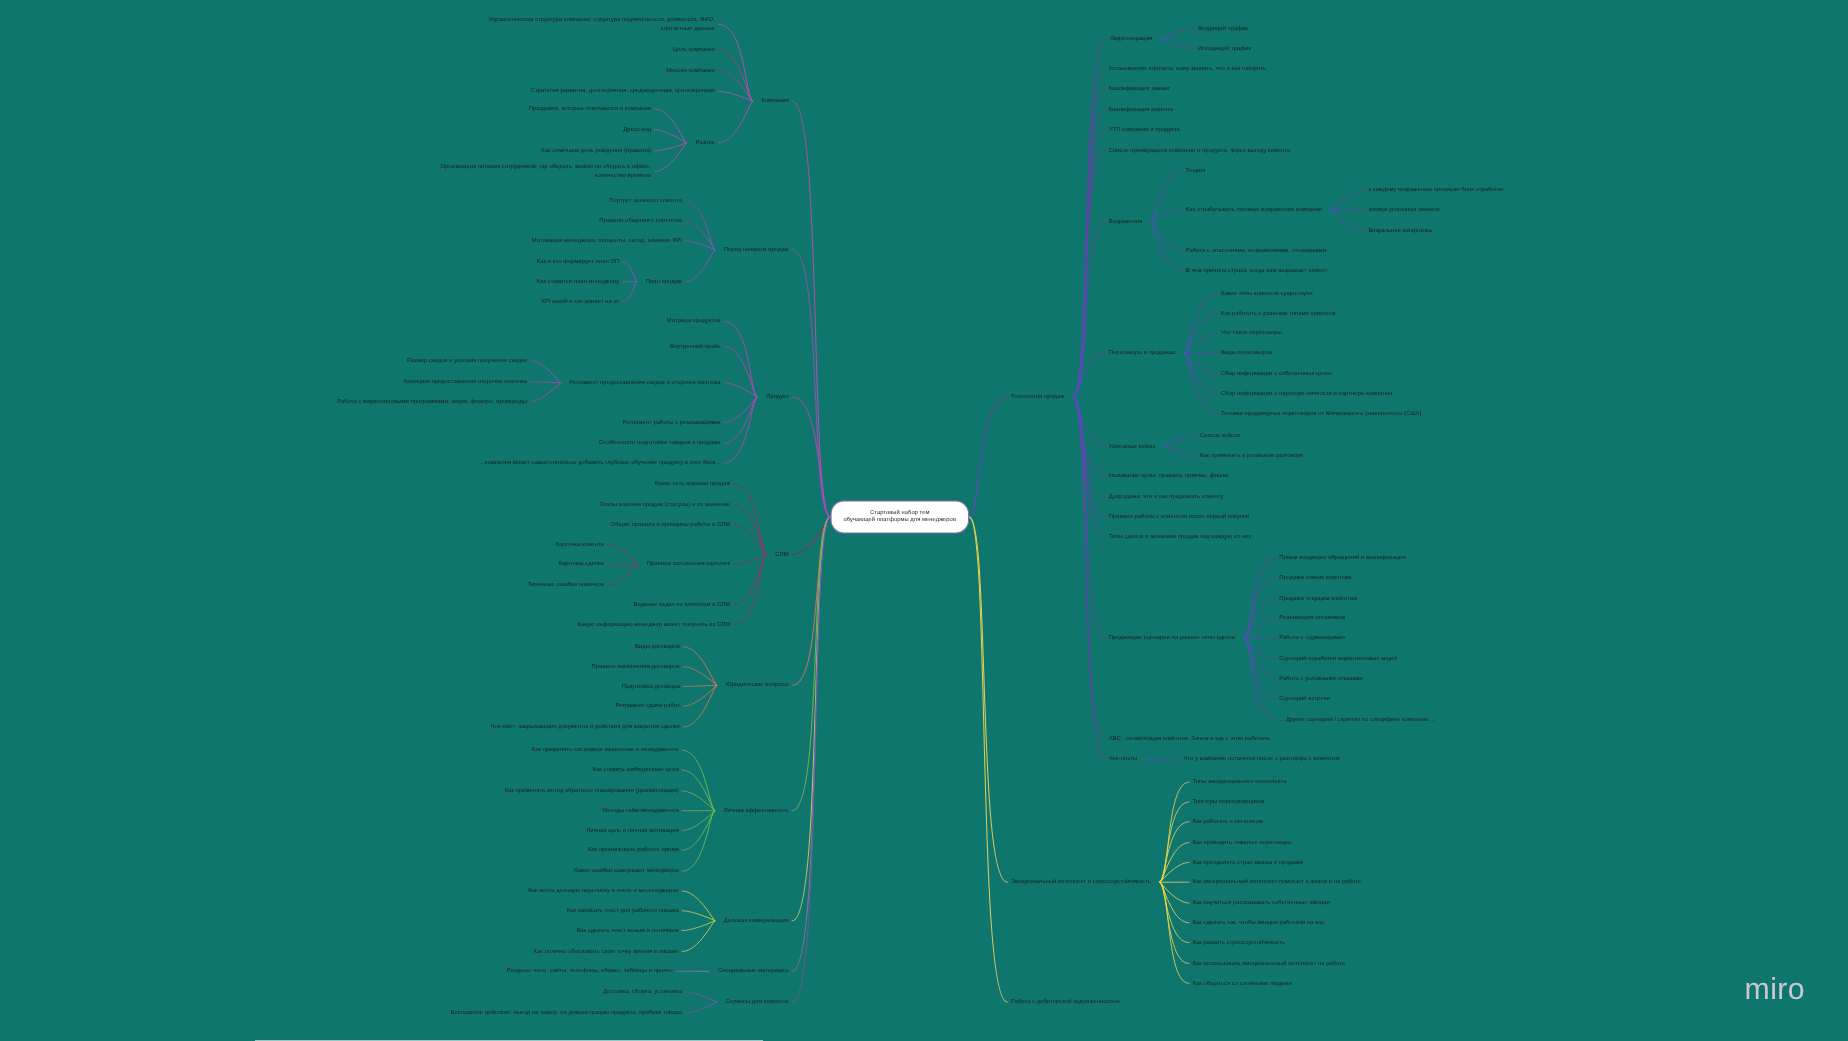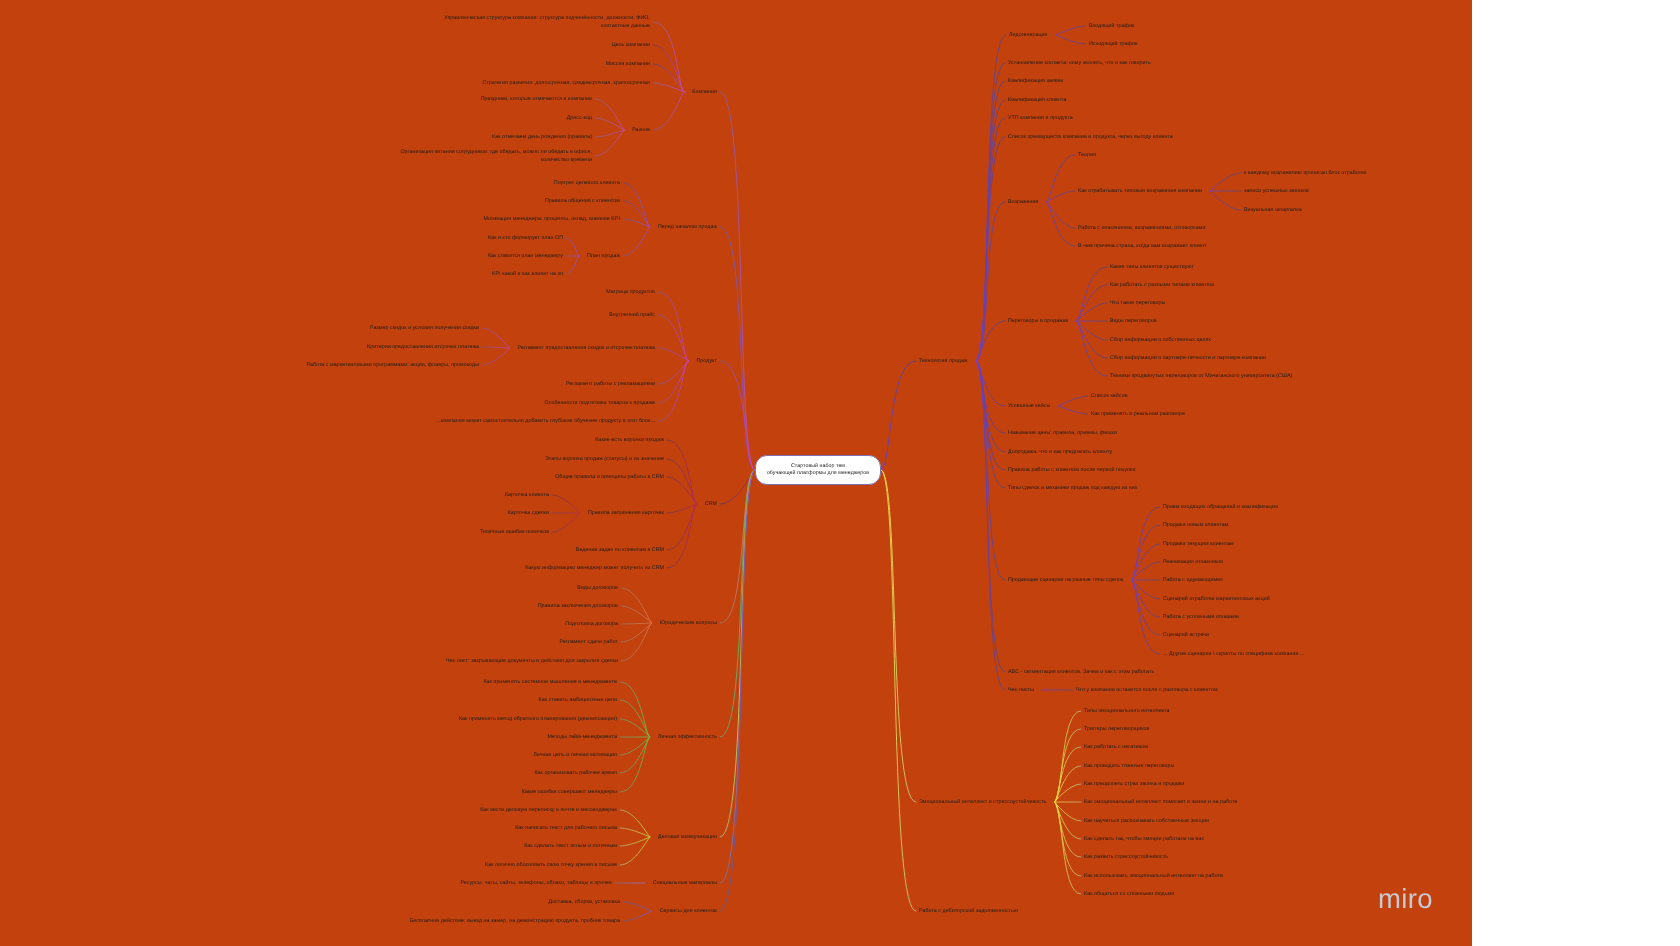--- a/index.html
+++ b/index.html
@@ -1,18 +1,18 @@
 <!DOCTYPE html>
 <html lang="ru"><head>
 <meta charset="utf-8">
 <title>Mind map</title>
 <style>
 html,body{margin:0;padding:0;background:#fff;-webkit-font-smoothing:antialiased;text-rendering:geometricPrecision;}
 body{width:1680px;height:946px;overflow:hidden;font-family:"Liberation Sans",sans-serif;}
-#stage{position:relative;width:1472px;height:946px;background:#c2410c;overflow:hidden;}
+#stage{position:relative;width:1680px;height:946px;background:#0f766e;overflow:hidden;}
 #edges{position:absolute;left:0;top:0;width:1680px;height:946px;}
 .lbl{position:absolute;font-family:"Liberation Sans",sans-serif;font-size:5.3px;
      line-height:7.8px;color:#1d1d1d;white-space:pre;letter-spacing:0.05px;}
 #root{position:absolute;border:0.8px solid #7d70b8;border-radius:12px;background:#fff;
       display:flex;flex-direction:column;align-items:center;justify-content:center;
       box-sizing:border-box;z-index:3;}
 #root div{font-size:5.25px;line-height:7.4px;color:#1d1d1d;white-space:pre;letter-spacing:0.05px;}
 #wm{position:absolute;right:39px;bottom:31px;font-size:27.5px;color:#c8c9d4;
     font-family:"Liberation Sans",sans-serif;letter-spacing:0.4px;}
 </style>

